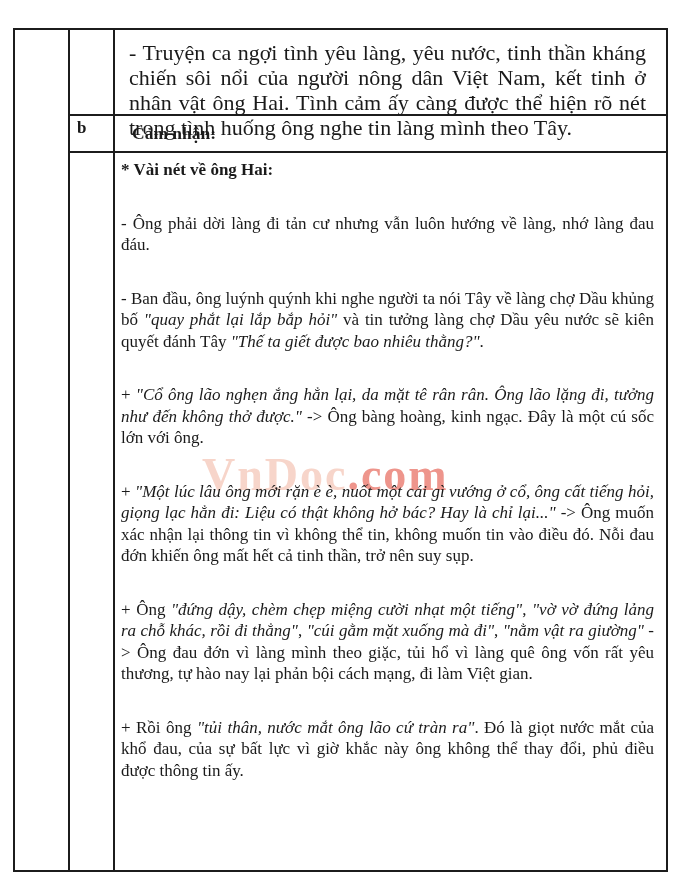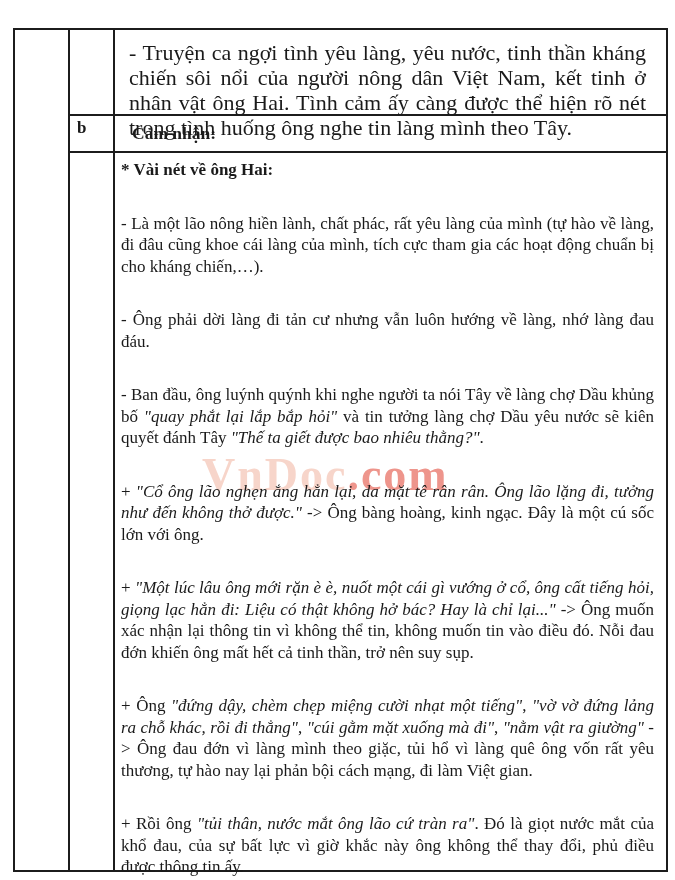--- a/index.html
+++ b/index.html
@@ -67,21 +67,20 @@
 
     <div class="col-3">
       <div class="r1 cell-intro">
         <p>- Truyện ca ngợi tình yêu làng, yêu nước, tinh thần kháng chiến sôi nổi của người nông dân Việt Nam, kết tinh ở nhân vật ông Hai. Tình cảm ấy càng được thể hiện rõ nét trong tình huống ông nghe tin làng mình theo Tây.</p>
       </div>
       <div class="r2 cell-heading">
         <span>Cảm nhận:</span>
       </div>
       <div class="r3 cell-analysis">
           <p><span class="b">* Vài nét về ông Hai:</span></p>
-          <p><span>- Là một lão nông hiền lành, chất phác, rất yêu làng của mình (tự hào về làng, đi đâu cũng khoe cái làng của mình, tích cực tham gia các hoạt động chuẩn bị cho kháng chiến,…).</span></p>
           <p><span>- Ông phải dời làng đi tản cư nhưng vẫn luôn hướng về làng, nhớ làng đau đáu.</span></p>
           <p><span>- Ban đầu, ông luýnh quýnh khi nghe người ta nói Tây về làng chợ Dầu khủng bố </span><span class="i">"quay phắt lại lắp bắp hỏi"</span><span> và tin tưởng làng chợ Dầu yêu nước sẽ kiên quyết đánh Tây </span><span class="i">"Thế ta giết được bao nhiêu thằng?"</span><span>.</span></p>
           <p><span>+ </span><span class="i">"Cổ ông lão nghẹn ắng hẳn lại, da mặt tê rân rân. Ông lão lặng đi, tưởng như đến không thở được."</span><span> -&gt; Ông bàng hoàng, kinh ngạc. Đây là một cú sốc lớn với ông.</span></p>
           <p><span>+ </span><span class="i">"Một lúc lâu ông mới rặn è è, nuốt một cái gì vướng ở cổ, ông cất tiếng hỏi, giọng lạc hẳn đi: Liệu có thật không hở bác? Hay là chỉ lại..."</span><span> -&gt; Ông muốn xác nhận lại thông tin vì không thể tin, không muốn tin vào điều đó. Nỗi đau đớn khiến ông mất hết cả tinh thần, trở nên suy sụp.</span></p>
           <p><span>+ Ông </span><span class="i">"đứng dậy, chèm chẹp miệng cười nhạt một tiếng"</span><span>, </span><span class="i">"vờ vờ đứng lảng ra chỗ khác, rồi đi thẳng"</span><span>, </span><span class="i">"cúi gằm mặt xuống mà đi"</span><span>, </span><span class="i">"nằm vật ra giường"</span><span> -&gt; Ông đau đớn vì làng mình theo giặc, tủi hổ vì làng quê ông vốn rất yêu thương, tự hào nay lại phản bội cách mạng, đi làm Việt gian.</span></p>
           <p><span>+ Rồi ông </span><span class="i">"tủi thân, nước mắt ông lão cứ tràn ra"</span><span>. Đó là giọt nước mắt của khổ đau, của sự bất lực vì giờ khắc này ông không thể thay đổi, phủ điều được thông tin ấy.</span></p>
         </div>
     </div>
 
   </div>

